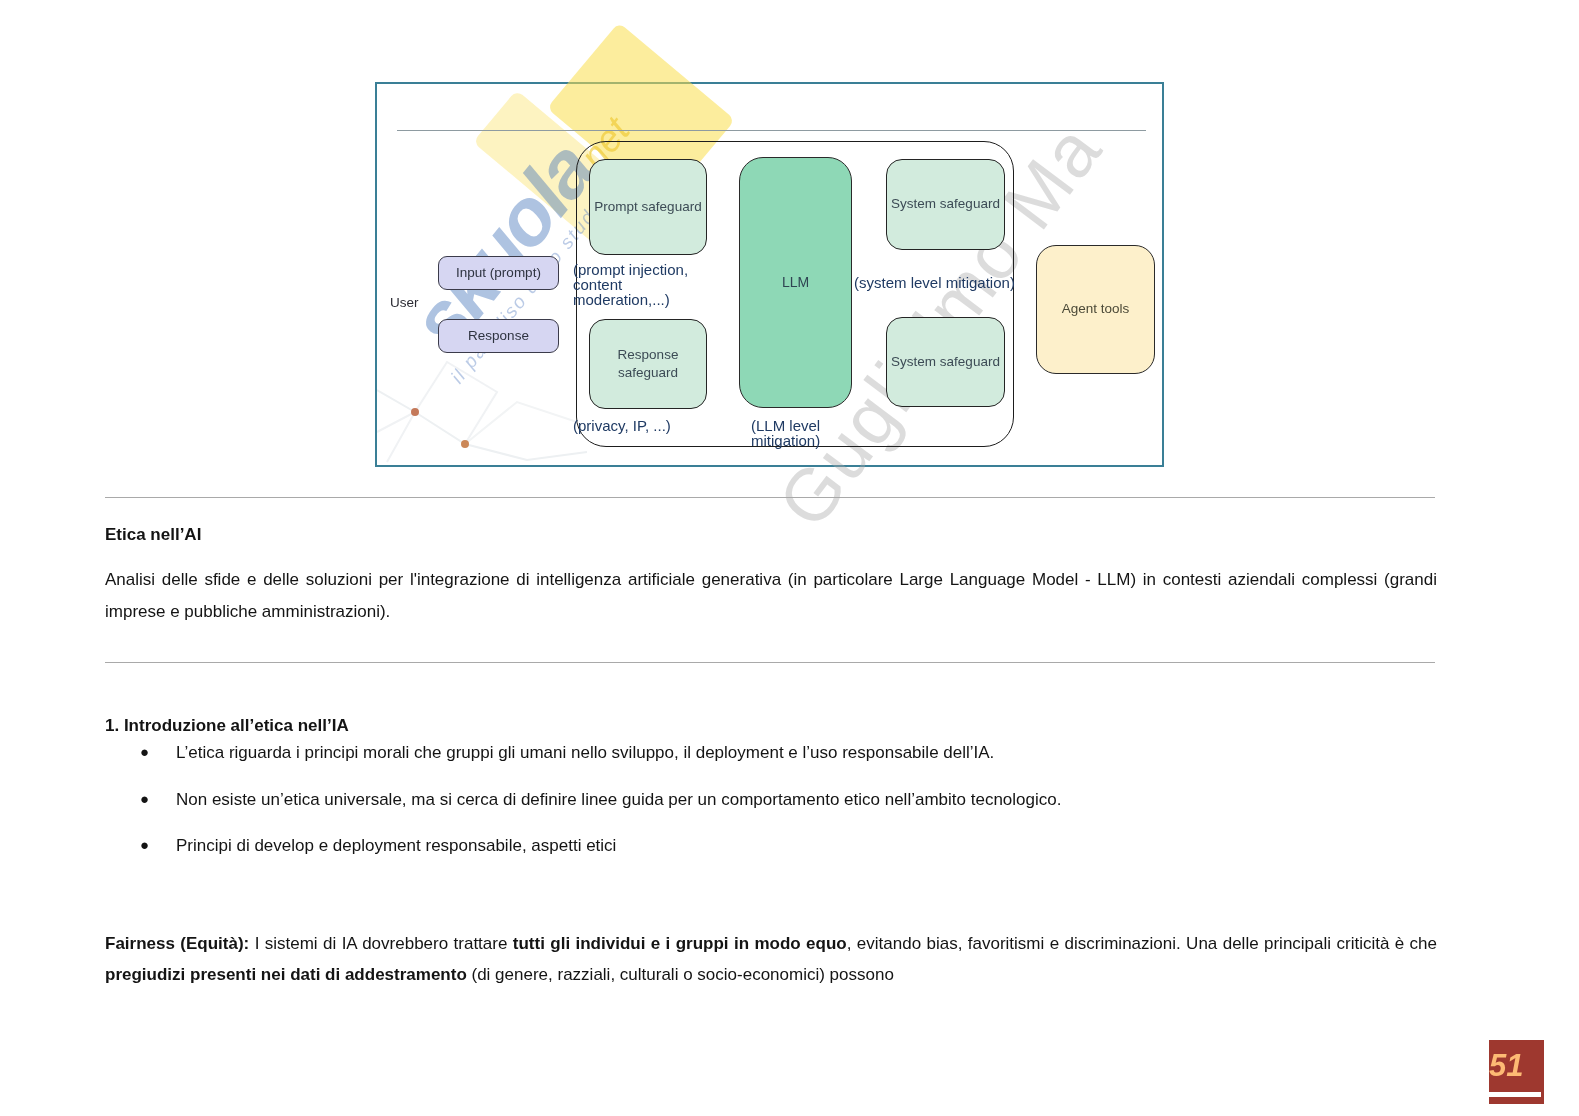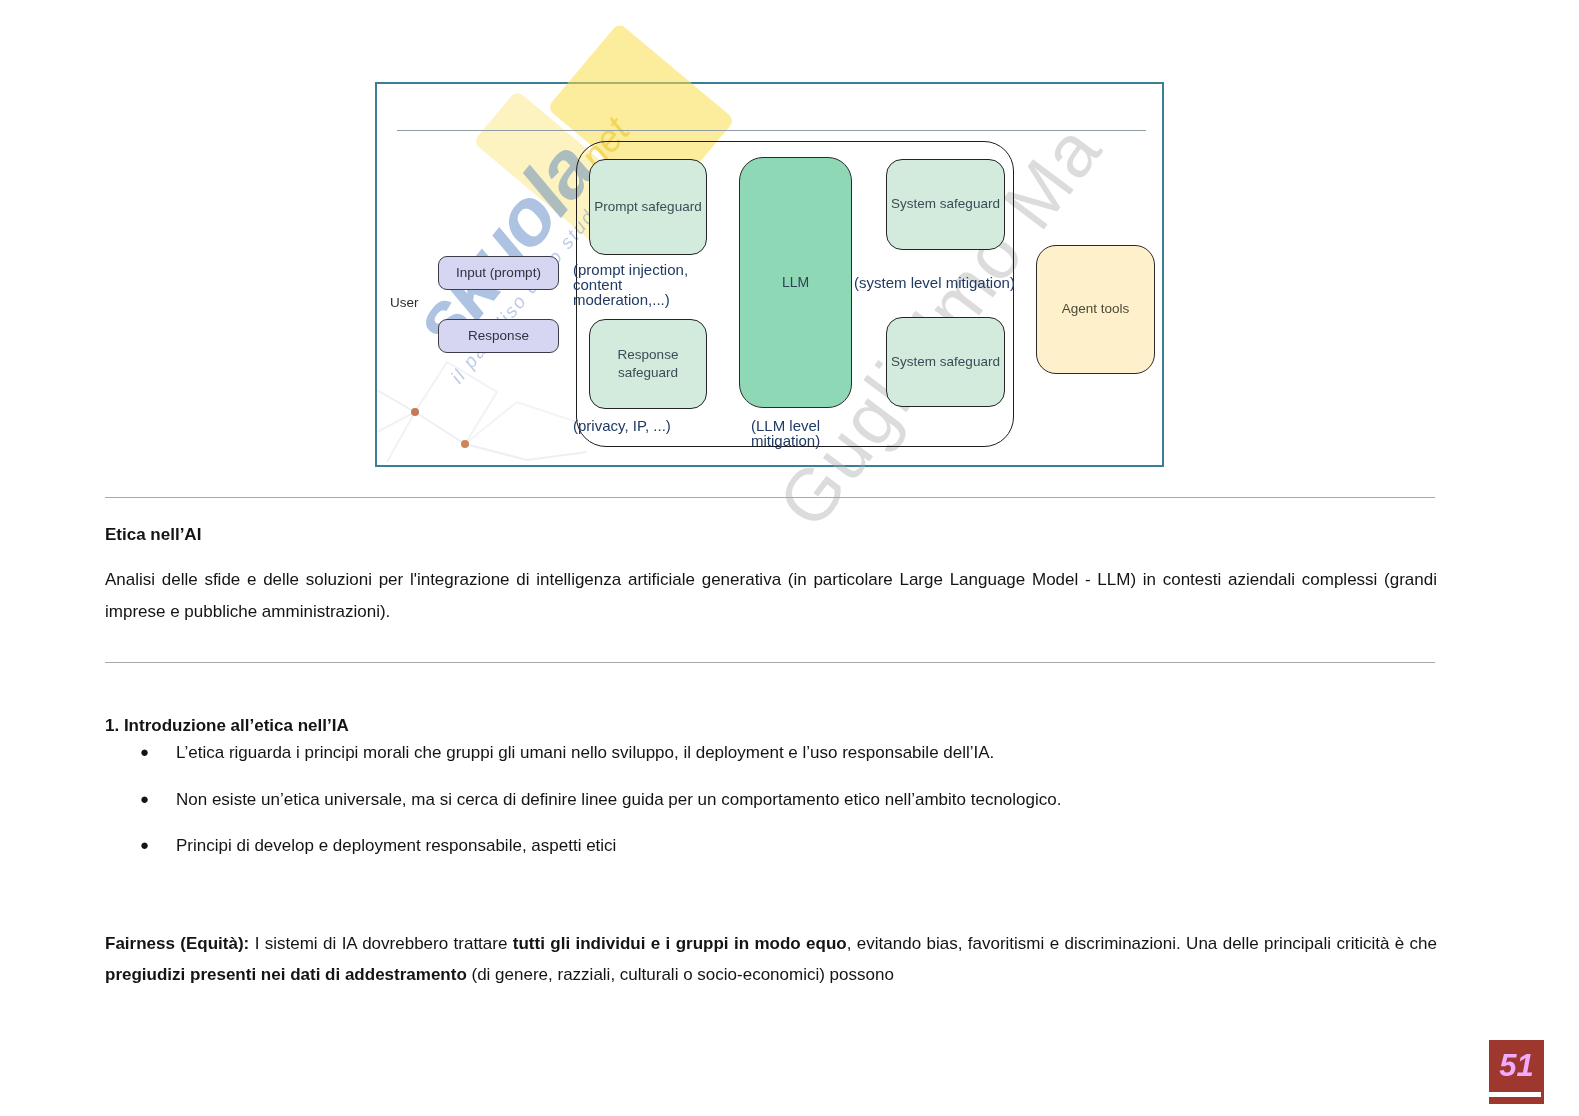--- a/index.html
+++ b/index.html
@@ -84,22 +84,22 @@
   .paragraph b{font-weight:bold;}
 
   .bullet-row{position:absolute;left:105px;width:1340px;font-size:17px;color:#141414;}
   .bullet-row .dot{position:absolute;left:35px;top:0;font-size:15px;}
   .bullet-row .btxt{display:block;margin-left:71px;}
   .b1{top:743px;} .b2{top:790px;} .b3{top:836px;}
 
   
   .page-badge{position:absolute;left:1489px;top:1040px;width:55px;height:64px;
     background:var(--badge-bg,#9e382f);}
-  .page-badge .num{position:absolute;left:0;right:0;top:8px;text-align:center;
-    font-style:italic;font-weight:bold;font-size:31px;color:#f0abfc;}
+  .page-badge .num{position:absolute;left:0;right:0;top:8px;
+    font-style:italic;font-weight:bold;font-size:31px;color:#fdba74;}
   .page-badge .bar{position:absolute;left:-12px;right:3px;bottom:7px;height:5px;background:#ffffff;}
 </style>
 </head>
 <body>
 
 <div class="page">
 
   <div class="figure">
 
     <div class="wm wm-yellow-band"></div>

